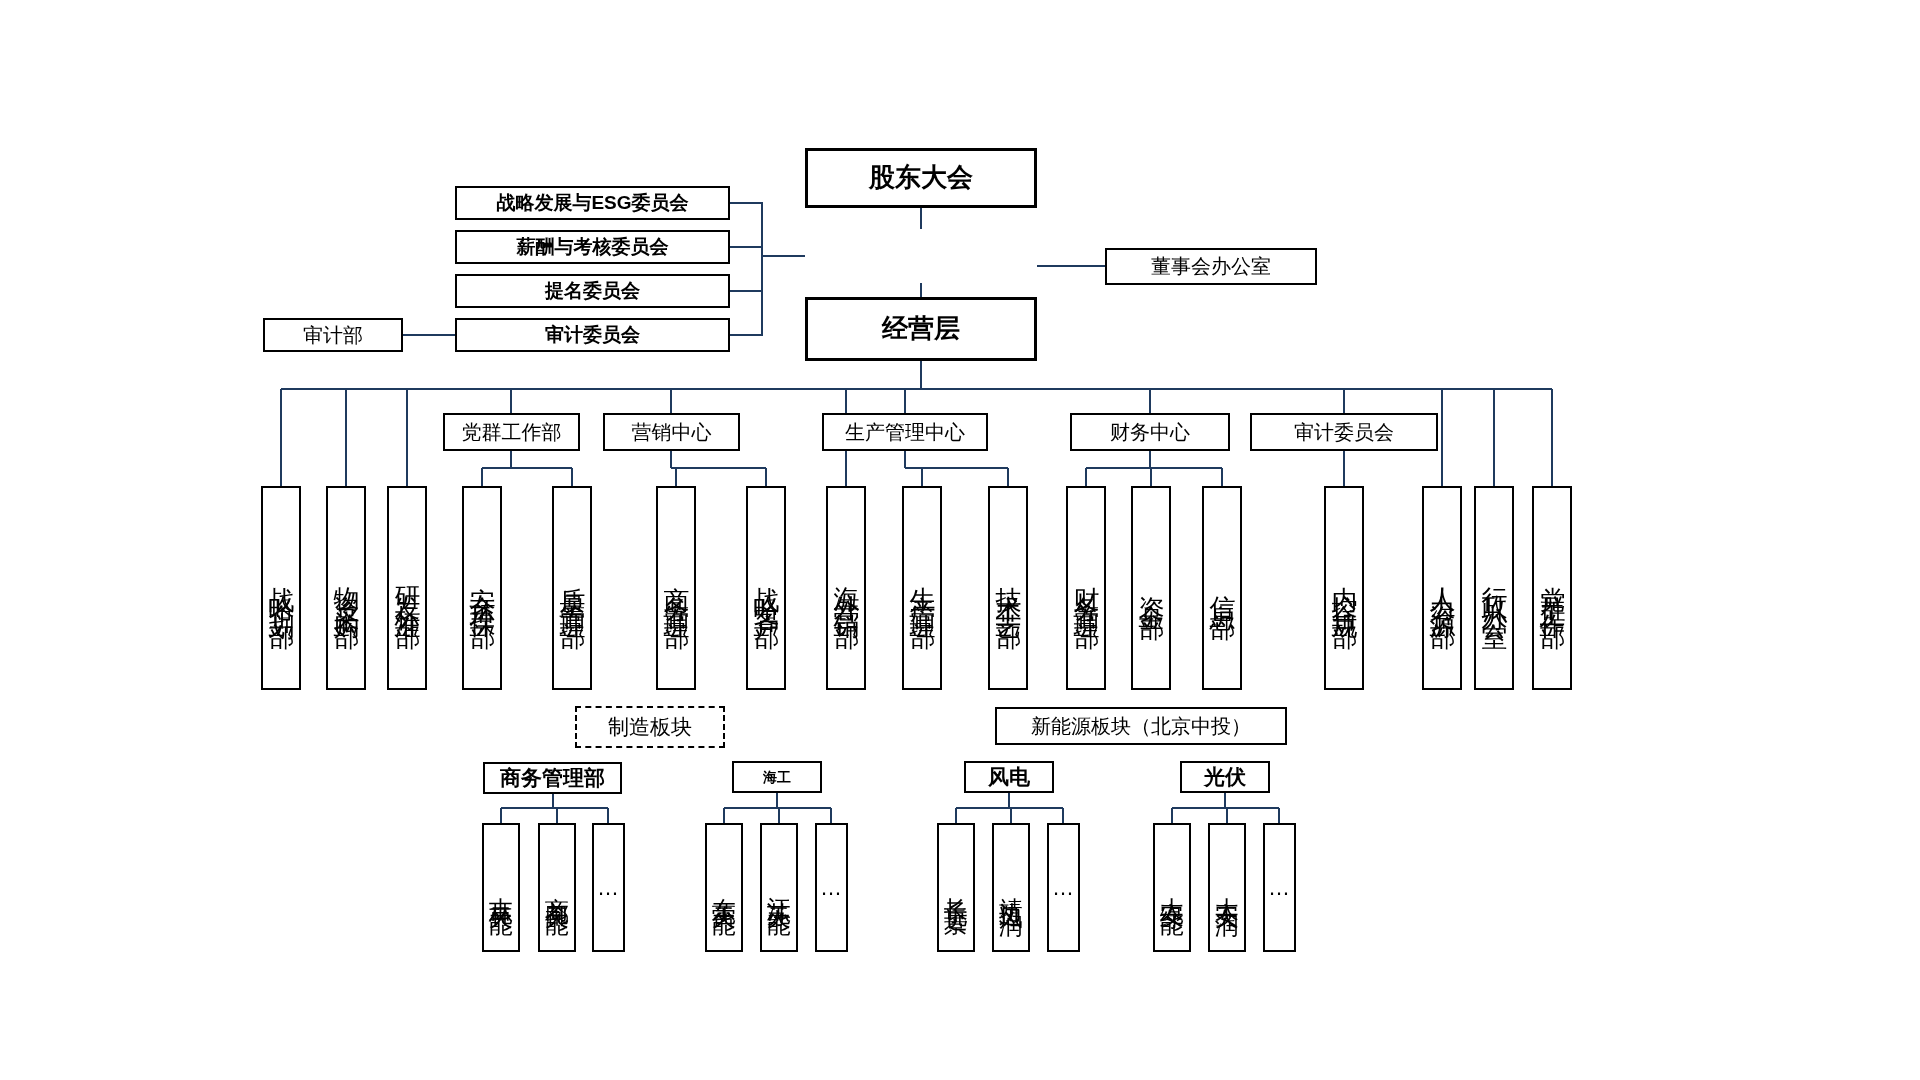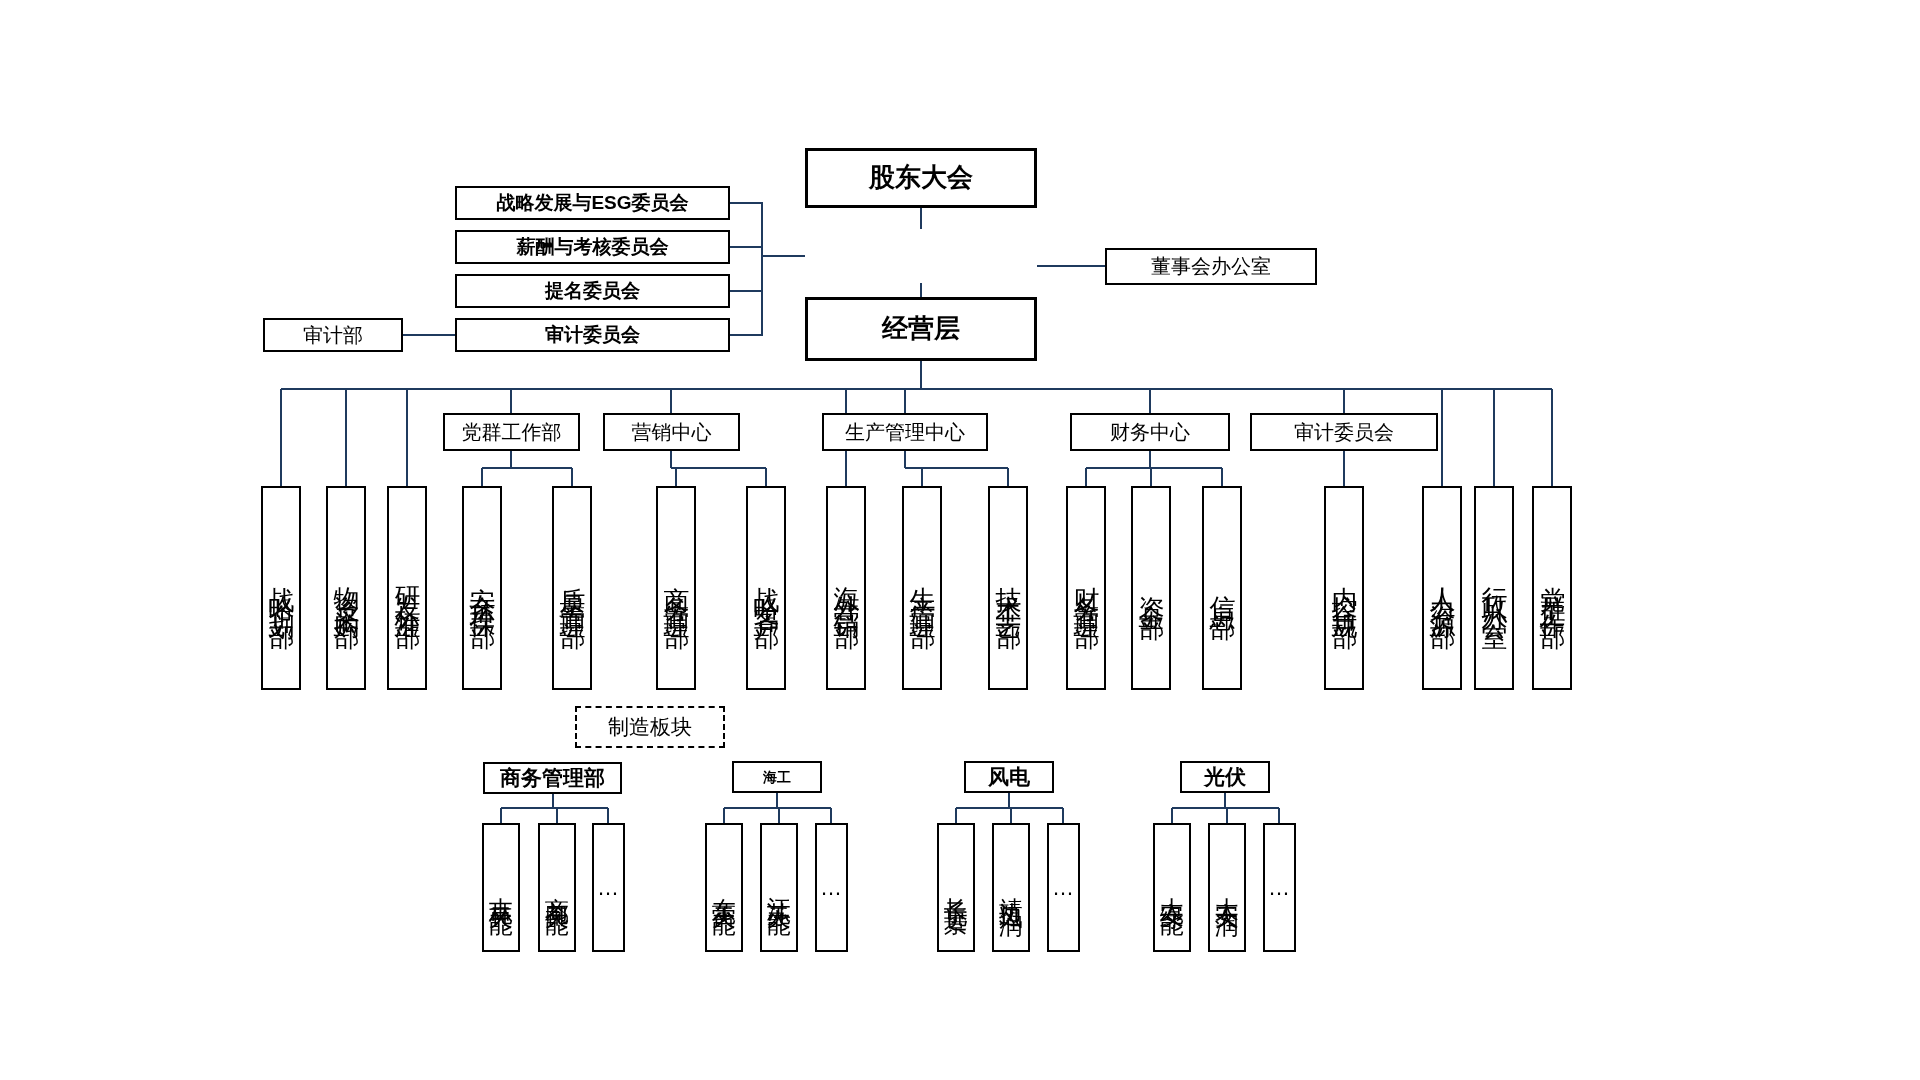--- a/index.html
+++ b/index.html
@@ -84,20 +84,21 @@
   <div class="box v" style="left:988px;top:486px;width:40px;height:204px;font-size:26px">技术工艺部</div>
   <div class="box v" style="left:1066px;top:486px;width:40px;height:204px;font-size:26px">财务管理部</div>
   <div class="box v" style="left:1131px;top:486px;width:40px;height:204px;font-size:26px">资金部</div>
   <div class="box v" style="left:1202px;top:486px;width:40px;height:204px;font-size:26px">信息部</div>
   <div class="box v" style="left:1324px;top:486px;width:40px;height:204px;font-size:26px">内控合规部</div>
   <div class="box v" style="left:1422px;top:486px;width:40px;height:204px;font-size:26px">人力资源部</div>
   <div class="box v" style="left:1474px;top:486px;width:40px;height:204px;font-size:26px">行政办公室</div>
   <div class="box v" style="left:1532px;top:486px;width:40px;height:204px;font-size:26px">党群工作部</div>
 
   <div class="box dashed" style="left:575px;top:706px;width:150px;height:42px;font-size:21px">制造板块</div>
+  <div class="box" style="left:995px;top:707px;width:292px;height:38px;font-size:20px">新能源板块（北京中投）</div>
 
   <div class="box bold" style="left:483px;top:762px;width:139px;height:32px;font-size:21px">商务管理部</div>
   <div class="box bold" style="left:732px;top:761px;width:90px;height:32px;font-size:14px">海工</div>
   <div class="box bold" style="left:964px;top:761px;width:90px;height:32px;font-size:21px">风电</div>
   <div class="box bold" style="left:1180px;top:761px;width:90px;height:32px;font-size:21px">光伏</div>
 
   <div class="box v v2" style="left:482px;top:823px;width:38px;height:129px;font-size:24px">吉林天能</div>
   <div class="box v v2" style="left:538px;top:823px;width:38px;height:129px;font-size:24px">商都天能</div>
   <div class="box ell" style="left:592px;top:823px;width:33px;height:129px">…</div>
 

